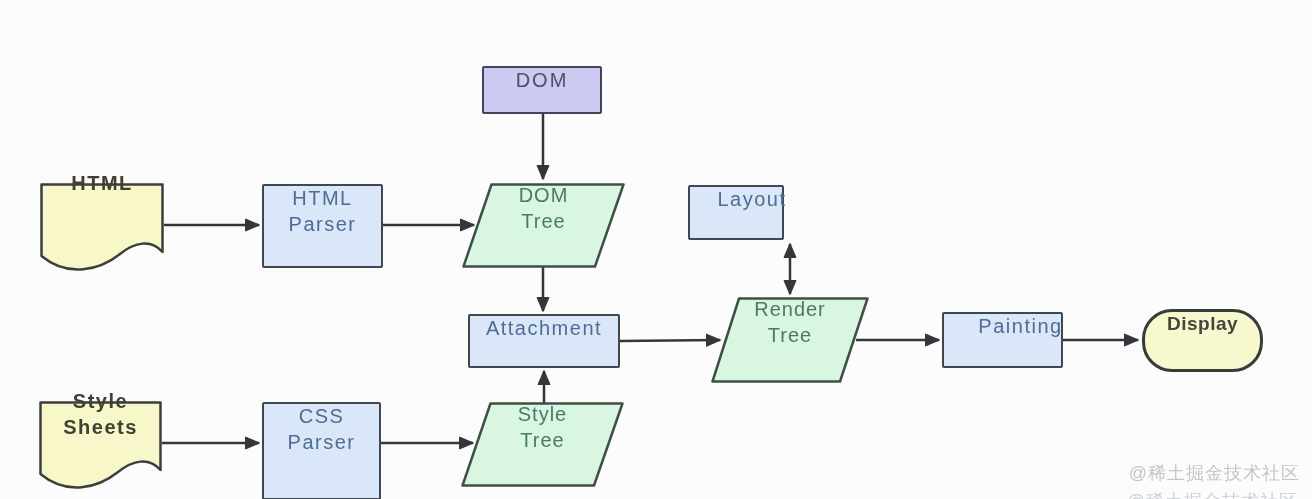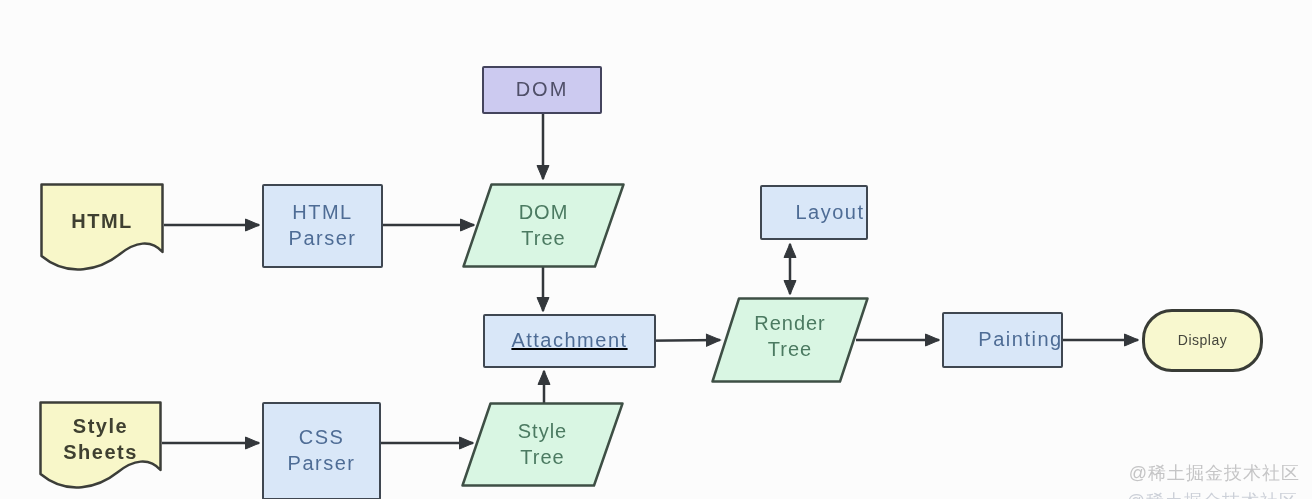--- a/index.html
+++ b/index.html
@@ -7,21 +7,21 @@
     font-family:"Liberation Sans","DejaVu Sans",sans-serif;
     background:var(--bg,#fcfcfc);
   }
   .canvas{
     position:relative;
     width:1312px;height:499px;
     background:var(--bg,#fcfcfc);
     overflow:hidden;
   }
   .arrows{position:absolute;left:0;top:0;width:1312px;height:499px;pointer-events:none;}
-  .node{position:absolute;box-sizing:border-box;display:flex;align-items:center;justify-content:center;}
+  .node{position:absolute;box-sizing:border-box;display:flex;align-items:flex-start;justify-content:center;}
   .label{
     text-align:center;white-space:pre-line;line-height:1.28;
     position:relative;z-index:2;user-select:none;
   }
   
   .process{
     background:var(--process_fill,#d9e7f8);
     border:2.5px solid var(--process_border,#3f4751);
     border-radius:2px;
   }
@@ -36,21 +36,21 @@
   
   .shape-svg{position:absolute;left:0;top:0;z-index:1;overflow:visible;}
   .para .label{color:var(--data_text,#4b7a61);font-size:20px;letter-spacing:1px;}
   .doc .label{color:var(--doc_text,#3f4031);font-size:20px;font-weight:bold;letter-spacing:1.5px;margin-top:-12px;}
   
   .pill{
     background:var(--display_fill,#f8f8cf);
     border:3px solid var(--display_border,#393c36);
     border-radius:30px;
   }
-  .pill .label{color:var(--display_text,#45463c);font-size:14px;letter-spacing:0.5px;}
+  .pill .label{color:var(--display_text,#45463c);font-size:19px;letter-spacing:0.5px;font-weight:bold;}
   .watermark{
     position:absolute;right:12px;top:461px;
     font-size:18px;letter-spacing:1px;
     color:var(--watermark,#c5c5c6);
     user-select:none;
   }
   .watermark-partial{
     position:absolute;right:14px;top:489px;
     font-size:18px;letter-spacing:1px;
     color:var(--watermark_faint,#ccd0d8);
@@ -100,21 +100,21 @@
   </div>
 
   <div class="node para" style="left:462px;top:183px;width:163px;height:85px;">
     <svg class="shape-svg" width="163" height="85" xmlns="http://www.w3.org/2000/svg">
       <polygon points="29.5,1.5 161.5,1.5 133,83.5 1.5,83.5" style="fill:var(--data_fill,#d9f6e3);stroke:var(--data_border,#3e4f45);stroke-width:2.5;stroke-linejoin:round;"></polygon>
     </svg>
     <div class="label">DOM
 Tree</div>
   </div>
 
-  <div class="node process" style="left:483px;top:314px;width:173px;height:54px;text-decoration:underline;">
+  <div class="node process" style="left:468px;top:314px;width:152px;height:54px;">
     <div class="label">Attachment</div>
   </div>
 
   <div class="node doc" style="left:39px;top:401px;width:123px;height:89px;">
     <svg class="shape-svg" width="123" height="94" xmlns="http://www.w3.org/2000/svg">
       <path d="M1.5,1.5 L121.5,1.5 L121.5,69 C 110,56 94,59 79,71 C 59,87 28,95 1.5,73 Z" style="fill:var(--doc_fill,#f8f7c9);stroke:var(--doc_border,#3c3e39);stroke-width:2.5;stroke-linejoin:round;"></path>
     </svg>
     <div class="label">Style
 Sheets</div>
   </div>
@@ -125,21 +125,21 @@
   </div>
 
   <div class="node para" style="left:461px;top:402px;width:163px;height:85px;">
     <svg class="shape-svg" width="163" height="85" xmlns="http://www.w3.org/2000/svg">
       <polygon points="29.5,1.5 161.5,1.5 133,83.5 1.5,83.5" style="fill:var(--data_fill,#d9f6e3);stroke:var(--data_border,#3e4f45);stroke-width:2.5;stroke-linejoin:round;"></polygon>
     </svg>
     <div class="label">Style
 Tree</div>
   </div>
 
-  <div class="node process" style="left:760px;top:185px;width:108px;height:55px;padding-left:32px;">
+  <div class="node process" style="left:688px;top:185px;width:96px;height:55px;padding-left:32px;">
     <div class="label">Layout</div>
   </div>
 
   <div class="node para" style="left:711px;top:297px;width:158px;height:79px;">
     <svg class="shape-svg" width="158" height="86" xmlns="http://www.w3.org/2000/svg">
       <polygon points="28,1.5 156.5,1.5 129,84.5 1.5,84.5" style="fill:var(--data_fill,#d9f6e3);stroke:var(--data_border,#3e4f45);stroke-width:2.5;stroke-linejoin:round;"></polygon>
     </svg>
     <div class="label">Render
 Tree</div>
   </div>

